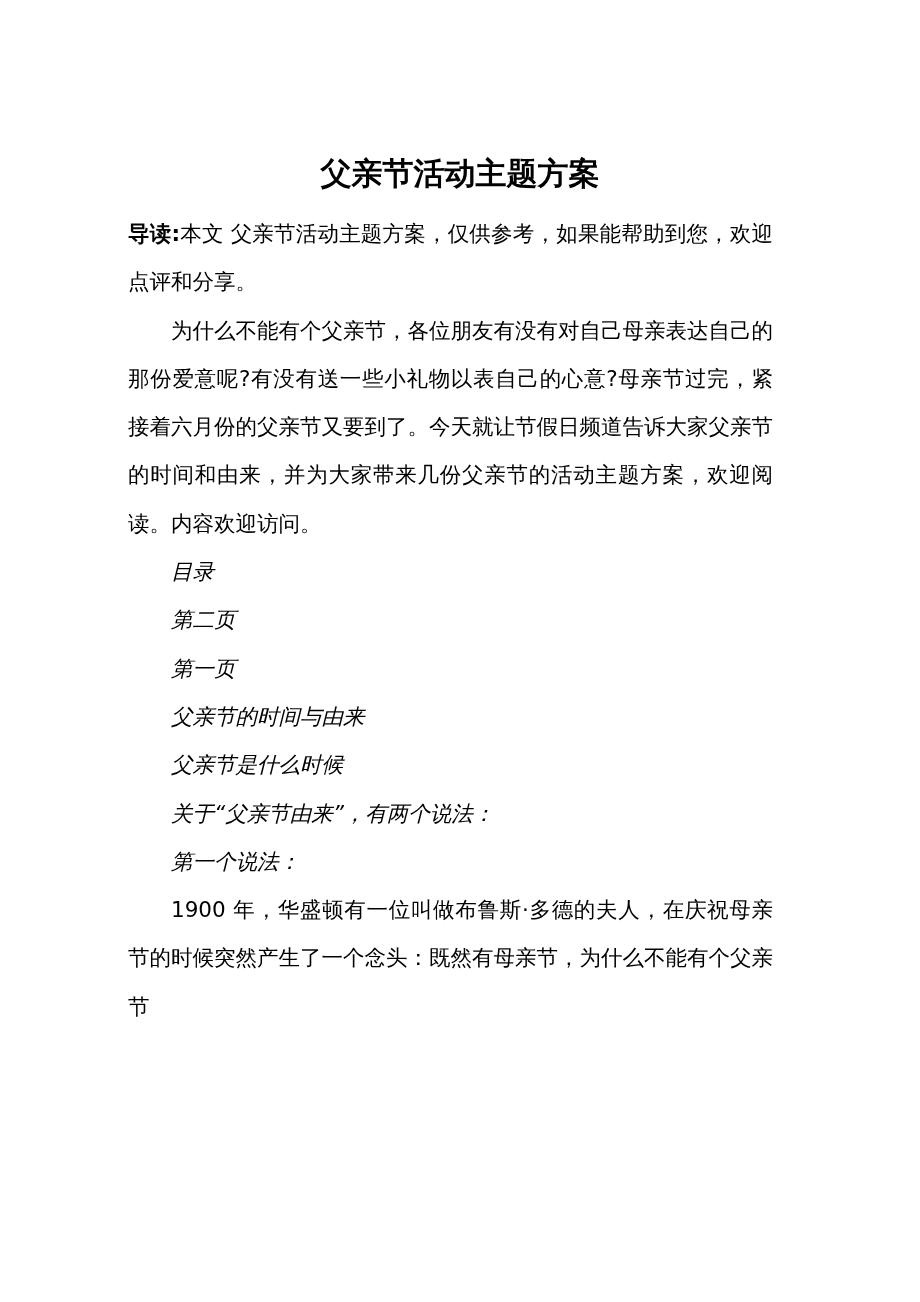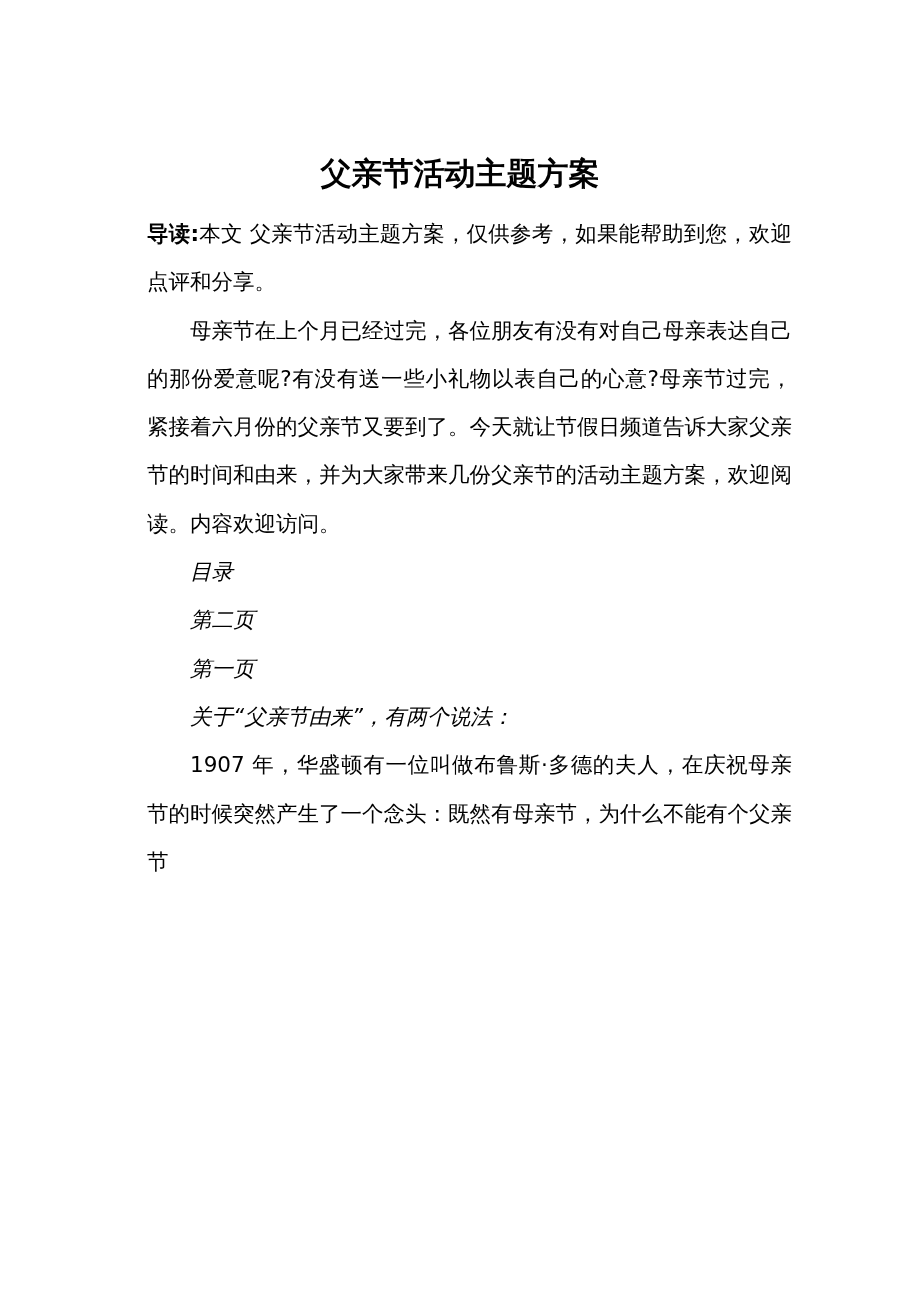--- a/index.html
+++ b/index.html
@@ -29,21 +29,21 @@
       width: 920px;
       top: 128px;
       text-align: center;
       font-size: 31px;
       font-weight: bold;
       line-height: 48px;
       letter-spacing: 0px;
     }
     .body-text {
       position: absolute;
-      left: 147px;
+      left: 128px;
       width: 645px;
       top: 210px;
       font-size: 21.5px;
       line-height: 48.3px;
       text-align: justify;
     }
     .para {
       margin: 0;
       padding: 0;
     }
@@ -63,26 +63,29 @@
 <body>
 
 <div class="page">
 
   <h1 class="title">父亲节活动主题方案</h1>
 
   <div class="body-text">
 
     <p class="para"><span class="lead-label">导读:</span><span>本文  父亲节活动主题方案，仅供参考，如果能帮助到您，欢迎点评和分享。</span></p>
 
-    <p class="para indent">母亲节在上个月已经过完，各位朋友有没有对自己母亲表达自己的那份爱意呢?有没有送一些小礼物以表自己的心意?母亲节过完，紧接着六月份的父亲节又要到了。今天就让节假日频道告诉大家父亲节的时间和由来，并为大家带来几份父亲节的活动主题方案，欢迎阅读。内容欢迎访问。</p>
+    <p class="para indent">为什么不能有个父亲节，各位朋友有没有对自己母亲表达自己的那份爱意呢?有没有送一些小礼物以表自己的心意?母亲节过完，紧接着六月份的父亲节又要到了。今天就让节假日频道告诉大家父亲节的时间和由来，并为大家带来几份父亲节的活动主题方案，欢迎阅读。内容欢迎访问。</p>
 
     <p class="toc-line">目录</p>
     <p class="toc-line">第二页</p>
     <p class="toc-line">第一页</p>
 
+    <p class="toc-line">父亲节的时间与由来</p>
+    <p class="toc-line">父亲节是什么时候</p>
 
 
     <p class="toc-line">关于“父亲节由来”，有两个说法：</p>
+    <p class="toc-line">第一个说法：</p>
 
-    <p class="para indent">1907 年，华盛顿有一位叫做布鲁斯·多德的夫人，在庆祝母亲节的时候突然产生了一个念头：既然有母亲节，为什么不能有个父亲节</p>
+    <p class="para indent">1900 年，华盛顿有一位叫做布鲁斯·多德的夫人，在庆祝母亲节的时候突然产生了一个念头：既然有母亲节，为什么不能有个父亲节</p>
 
   </div>
 </div>
 
 </body></html>

